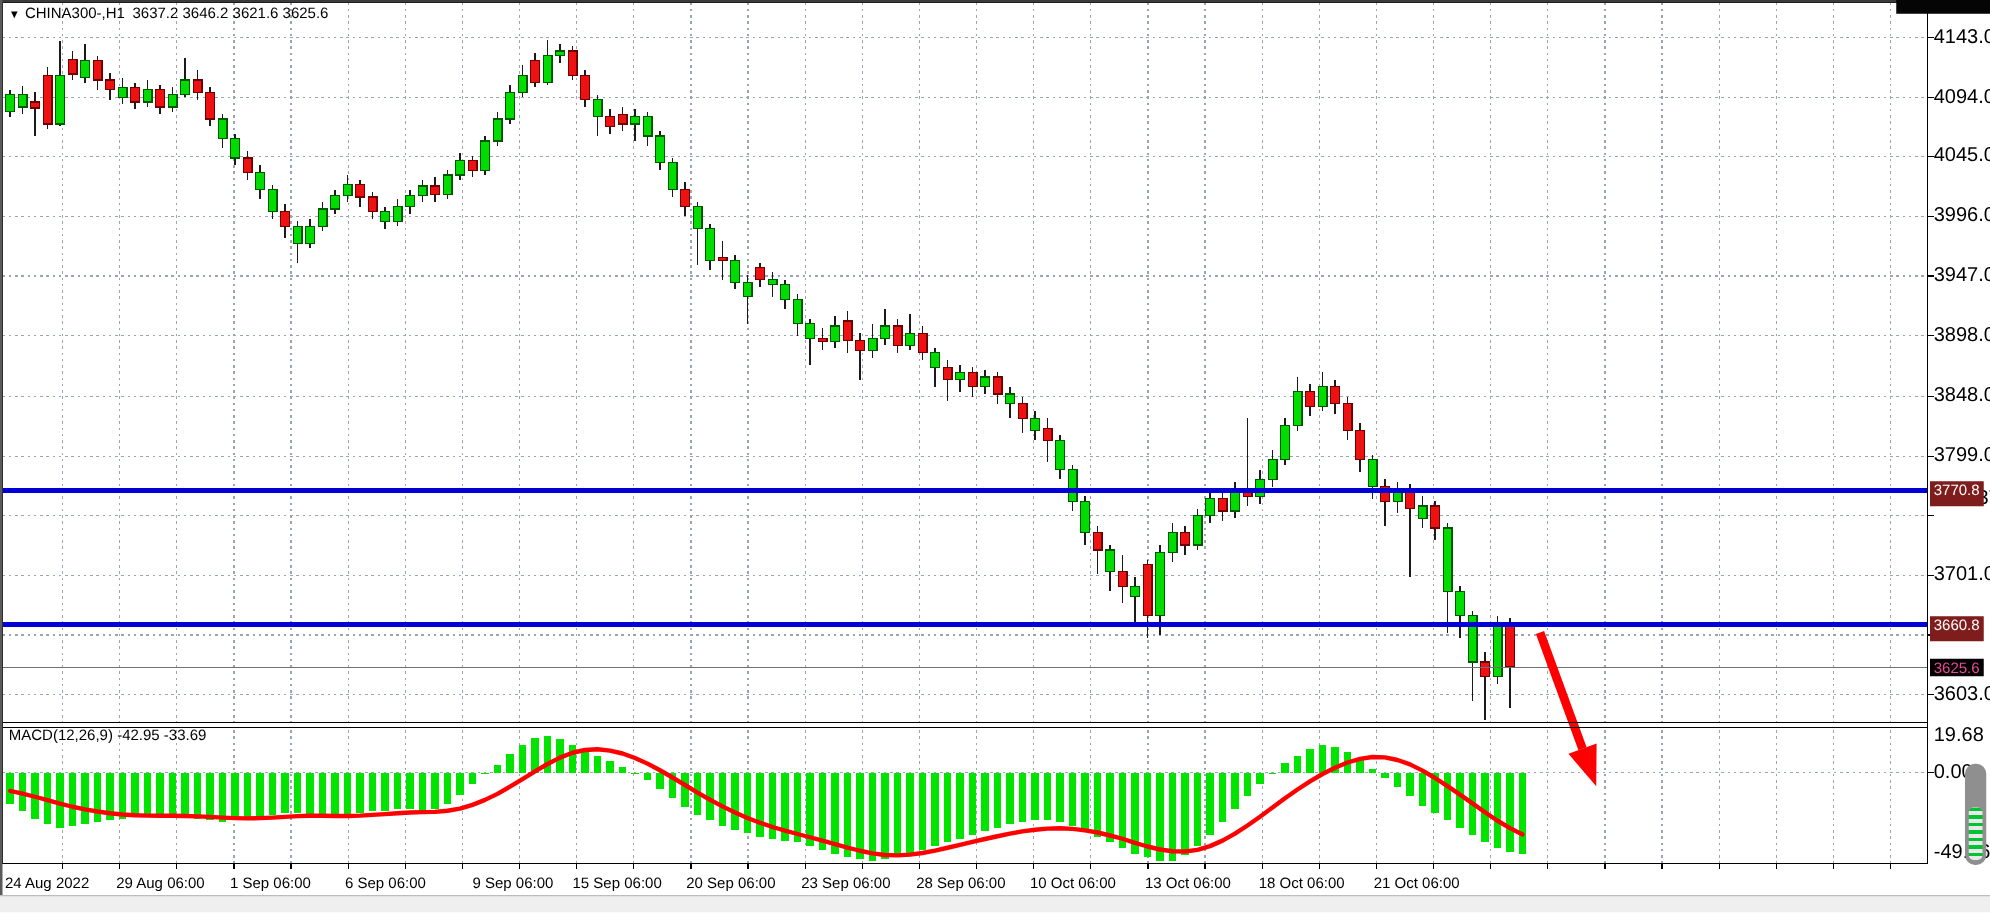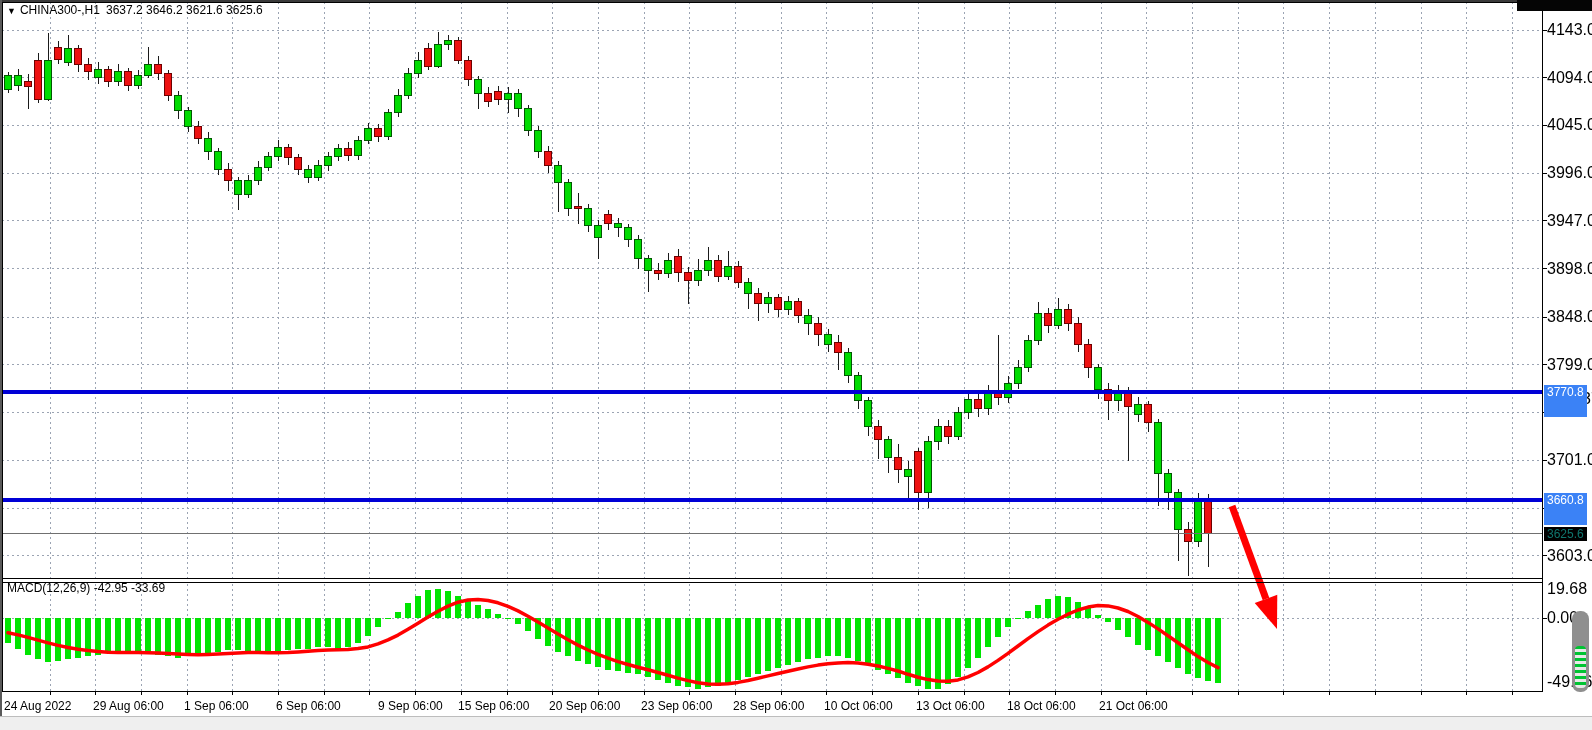--- a/index.html
+++ b/index.html
@@ -6,24 +6,24 @@
   #win{position:relative;width:1592px;height:730px;background:#ffffff;overflow:hidden;
        font-family:"Liberation Sans",sans-serif;color:#000;}
   #top-edge{position:absolute;left:0;top:0;width:1592px;height:2px;background:#3a3a3a;}
   #left-edge{position:absolute;left:0;top:0;width:2px;height:716px;background:#5a5a5a;}
   #corner-block{position:absolute;left:1517px;top:0;width:75px;height:11px;background:#050505;}
   #chart-svg{position:absolute;left:0;top:0;}
   .ohlc-line{position:absolute;left:7px;top:3px;font-size:12px;white-space:pre;}
   .ohlc-line .tri{font-size:9px;margin-right:4px;}
   #macd-caption{position:absolute;left:7px;top:581px;font-size:12px;white-space:pre;}
   .axis-label{position:absolute;left:1547px;font-size:16px;height:14px;line-height:14px;}
-  .sr-label{position:absolute;left:1544px;font-size:12px;height:32px;line-height:14px;
-            color:#fff;background:#3b82f6;padding:0 3px;}
+  .sr-label{position:absolute;left:1544px;font-size:12px;height:20px;line-height:14px;
+            color:#fff;background:#7f1d1d;padding:0 3px;}
   .cur-label{position:absolute;left:1544px;font-size:12px;height:14px;line-height:14px;
-             color:#0f766e;background:#000;padding:0 3px;}
+             color:#ec4899;background:#000;padding:0 3px;}
   .time-label{position:absolute;top:699px;font-size:12px;white-space:nowrap;}
   #bottom-strip{position:absolute;left:0;top:716px;width:1592px;height:14px;
                 background:#efefef;border-top:1px solid #bdbdbd;}
   #macd-scrollthumb{position:absolute;left:1572px;top:611px;width:17px;height:81px;
                     background:#8f8f8f;border-radius:8px;}
   #macd-scrollthumb .stripes{position:absolute;left:3px;right:3px;top:35px;bottom:4px;
      background:repeating-linear-gradient(to bottom,#00c432 0 3px,#e8e8e8 3px 6px);border-radius:4px;}
 </style>
 </head>
 <body>

